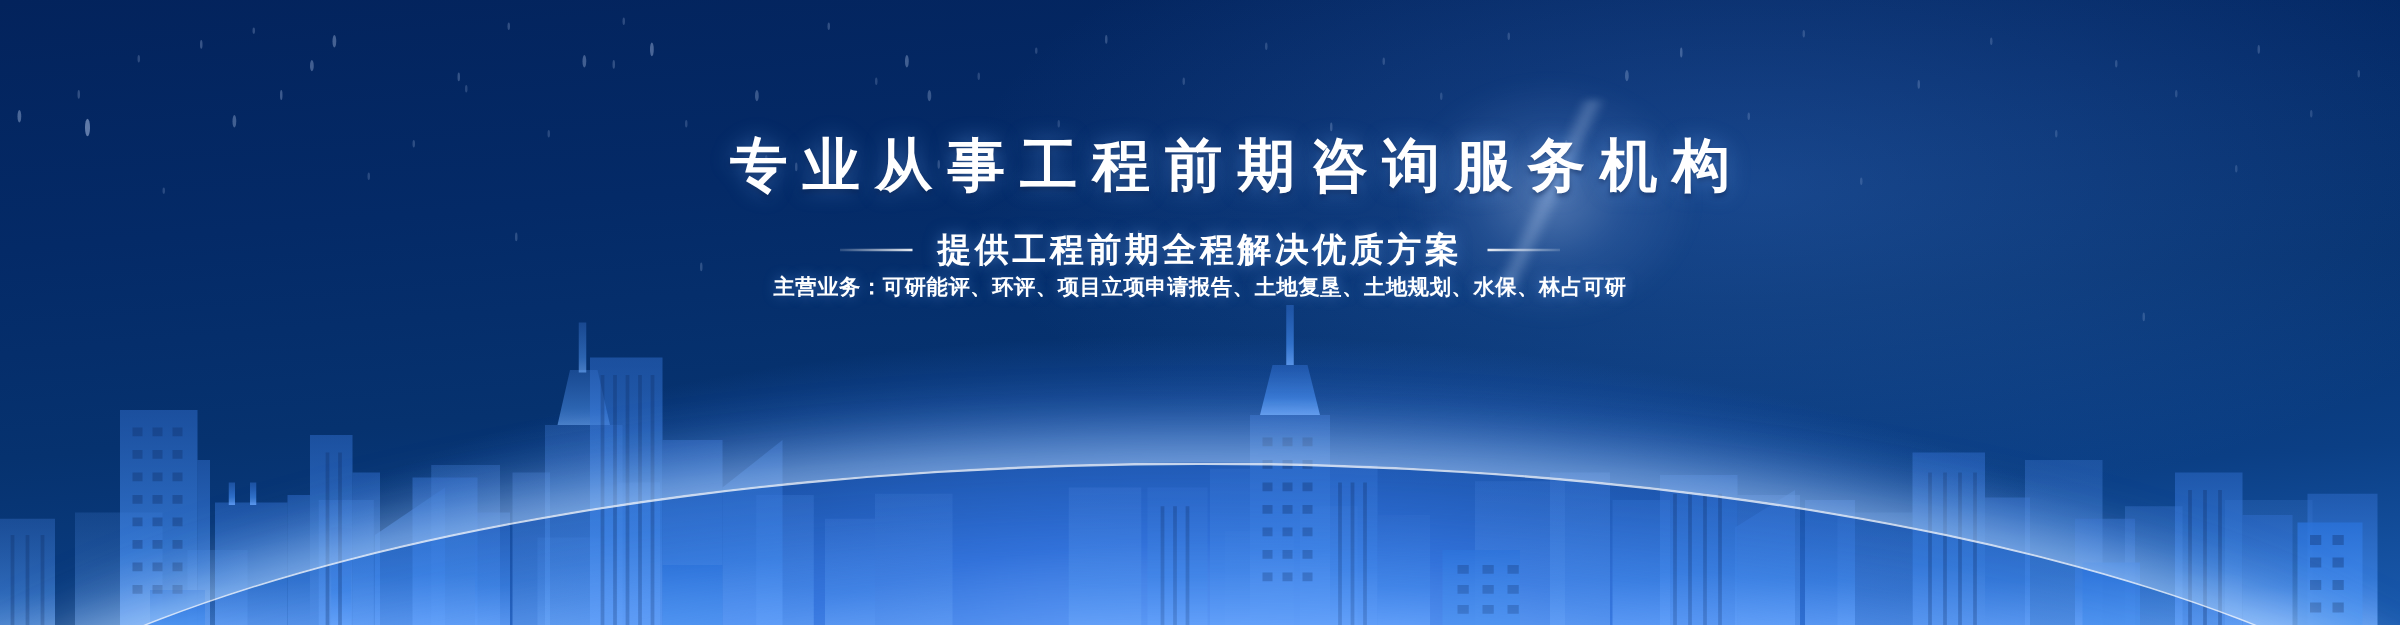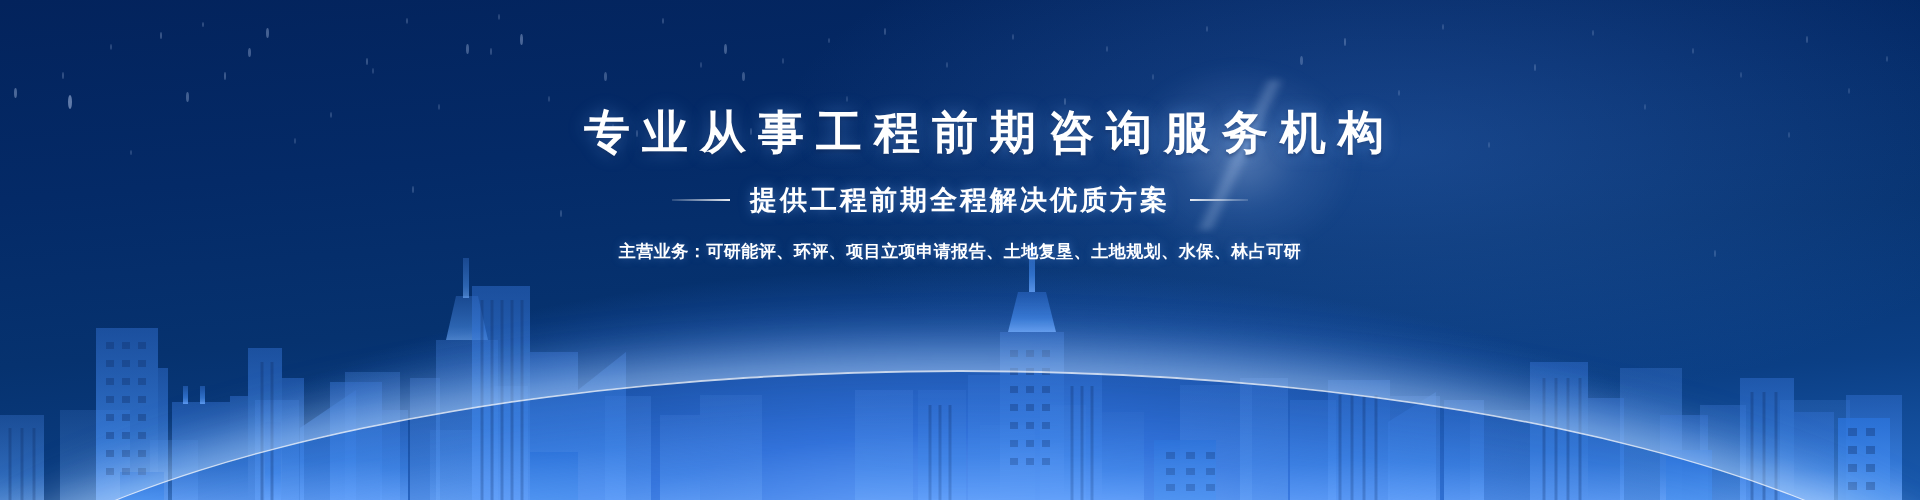--- a/index.html
+++ b/index.html
@@ -105,21 +105,20 @@
   }
   .subtitle {
     font-size:27px;
     font-weight:700;
     letter-spacing:3px;
     color:#ffffff;
     text-shadow:0 0 12px rgba(120,180,255,0.5);
     font-family:Liberation Mono, monospace;
   }
   .services {
-    margin-top:22px;
     font-size:17px;
     font-weight:700;
     letter-spacing:0.5px;
     color:#ffffff;
     text-shadow:0 0 10px rgba(110,170,255,0.45);
     font-family:"DejaVu Sans","Liberation Sans",sans-serif;
   }
 </style>
 </head>
 <body>

